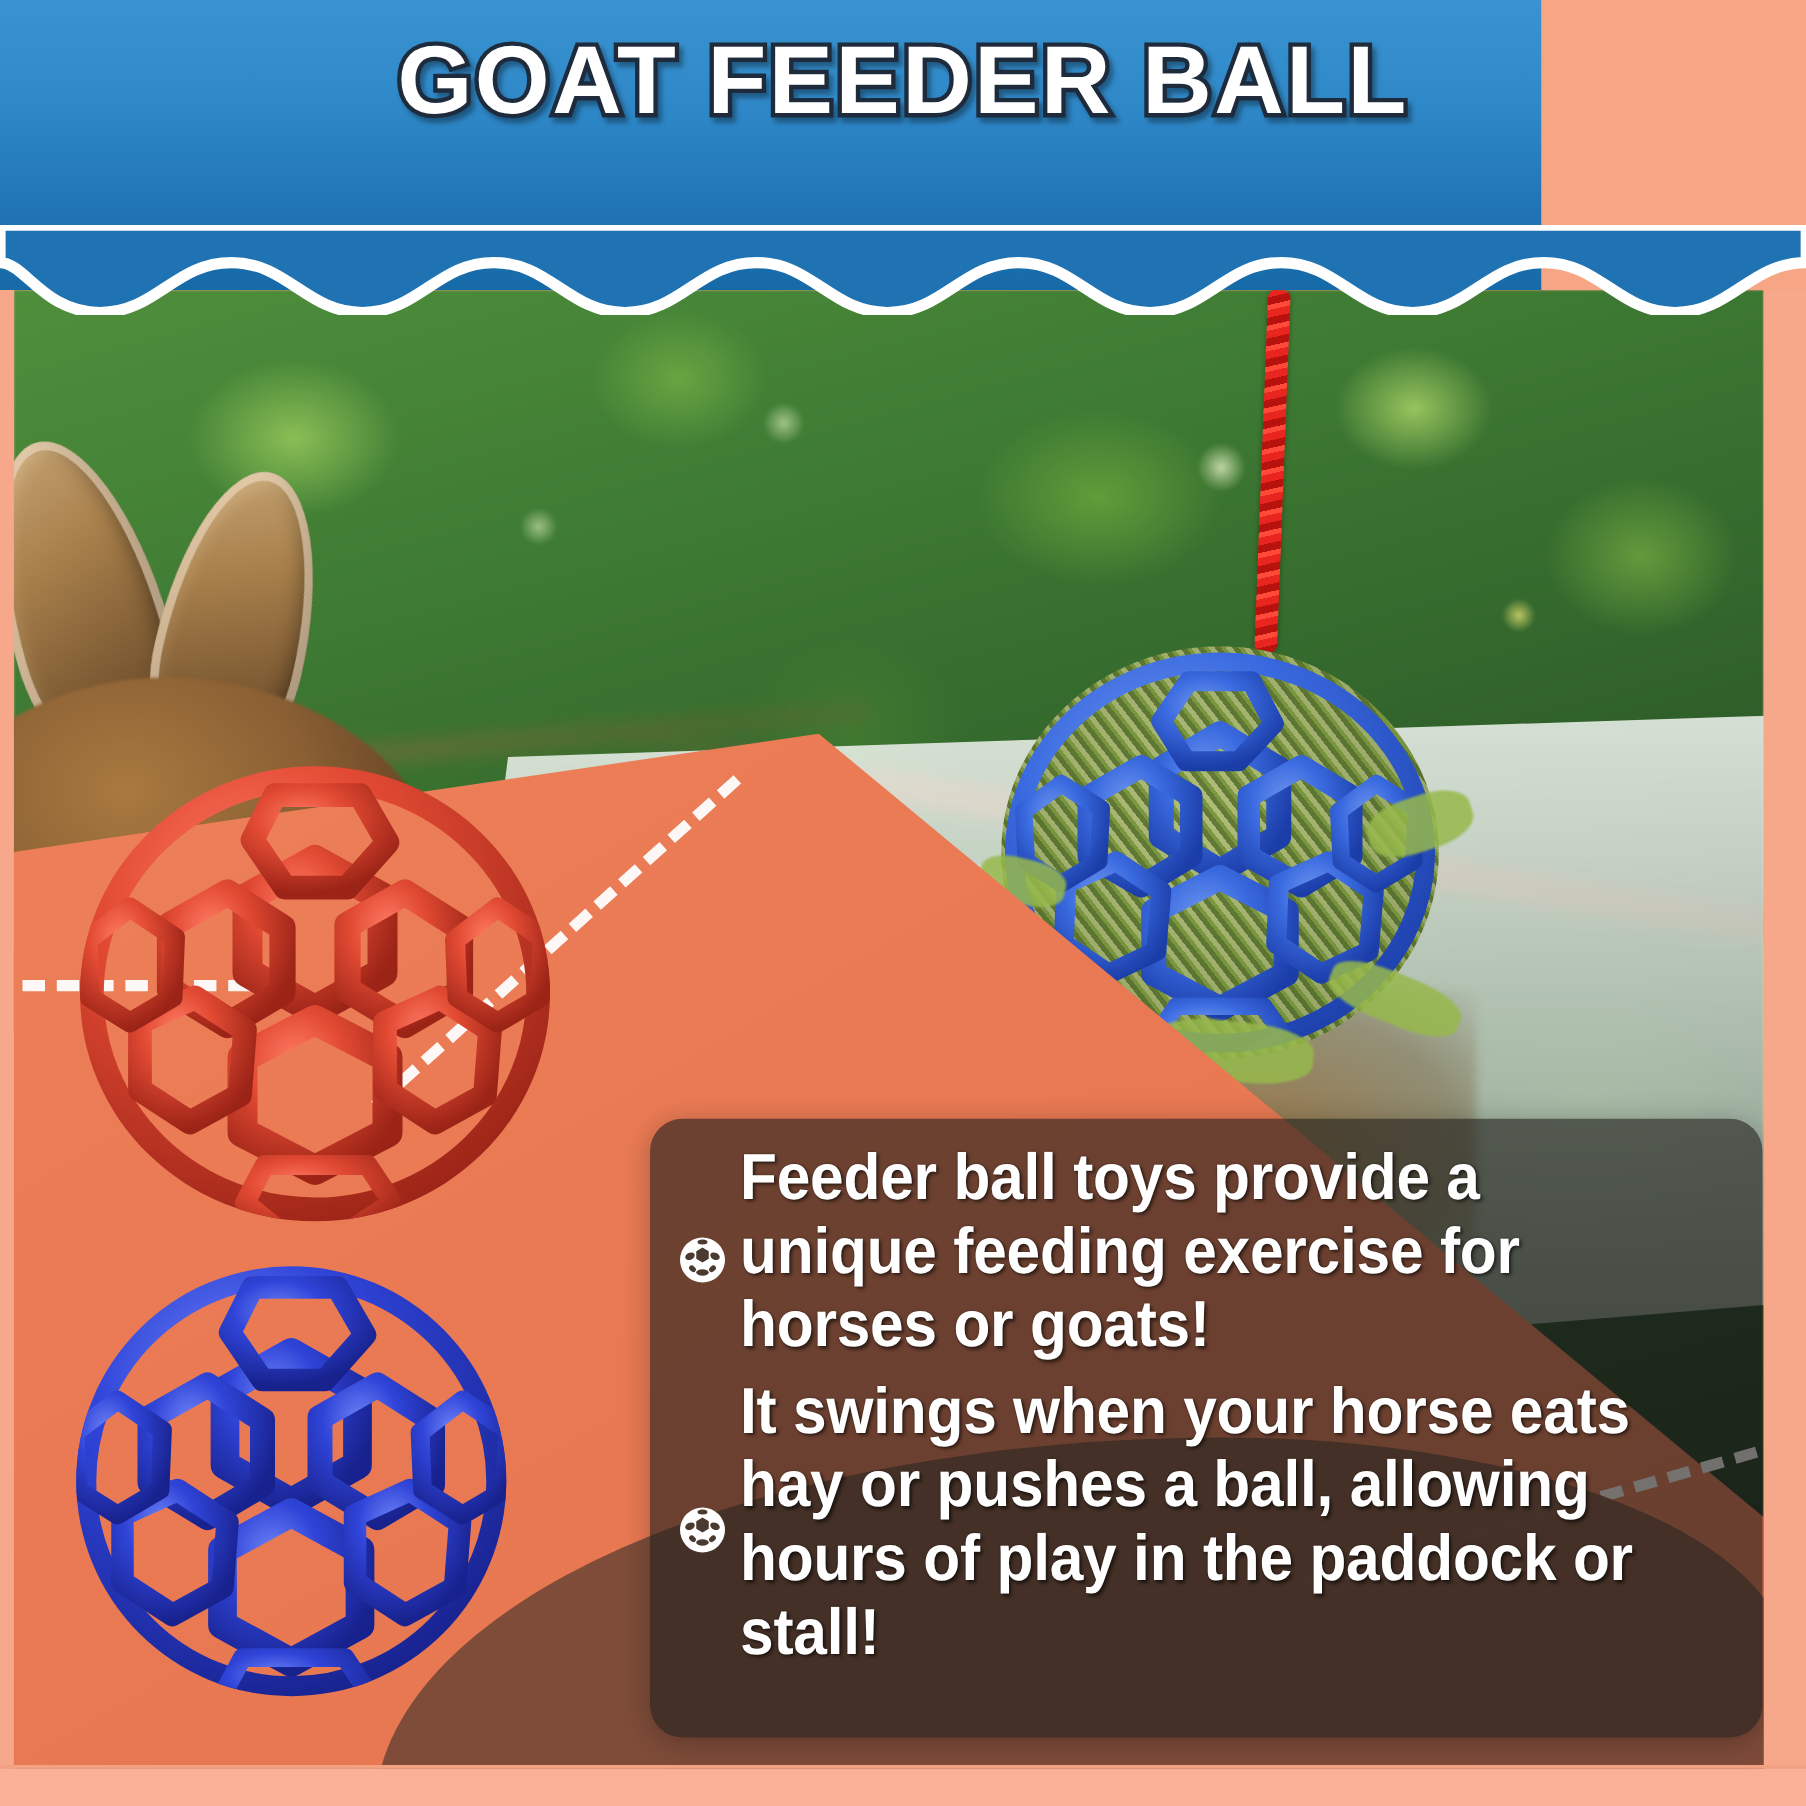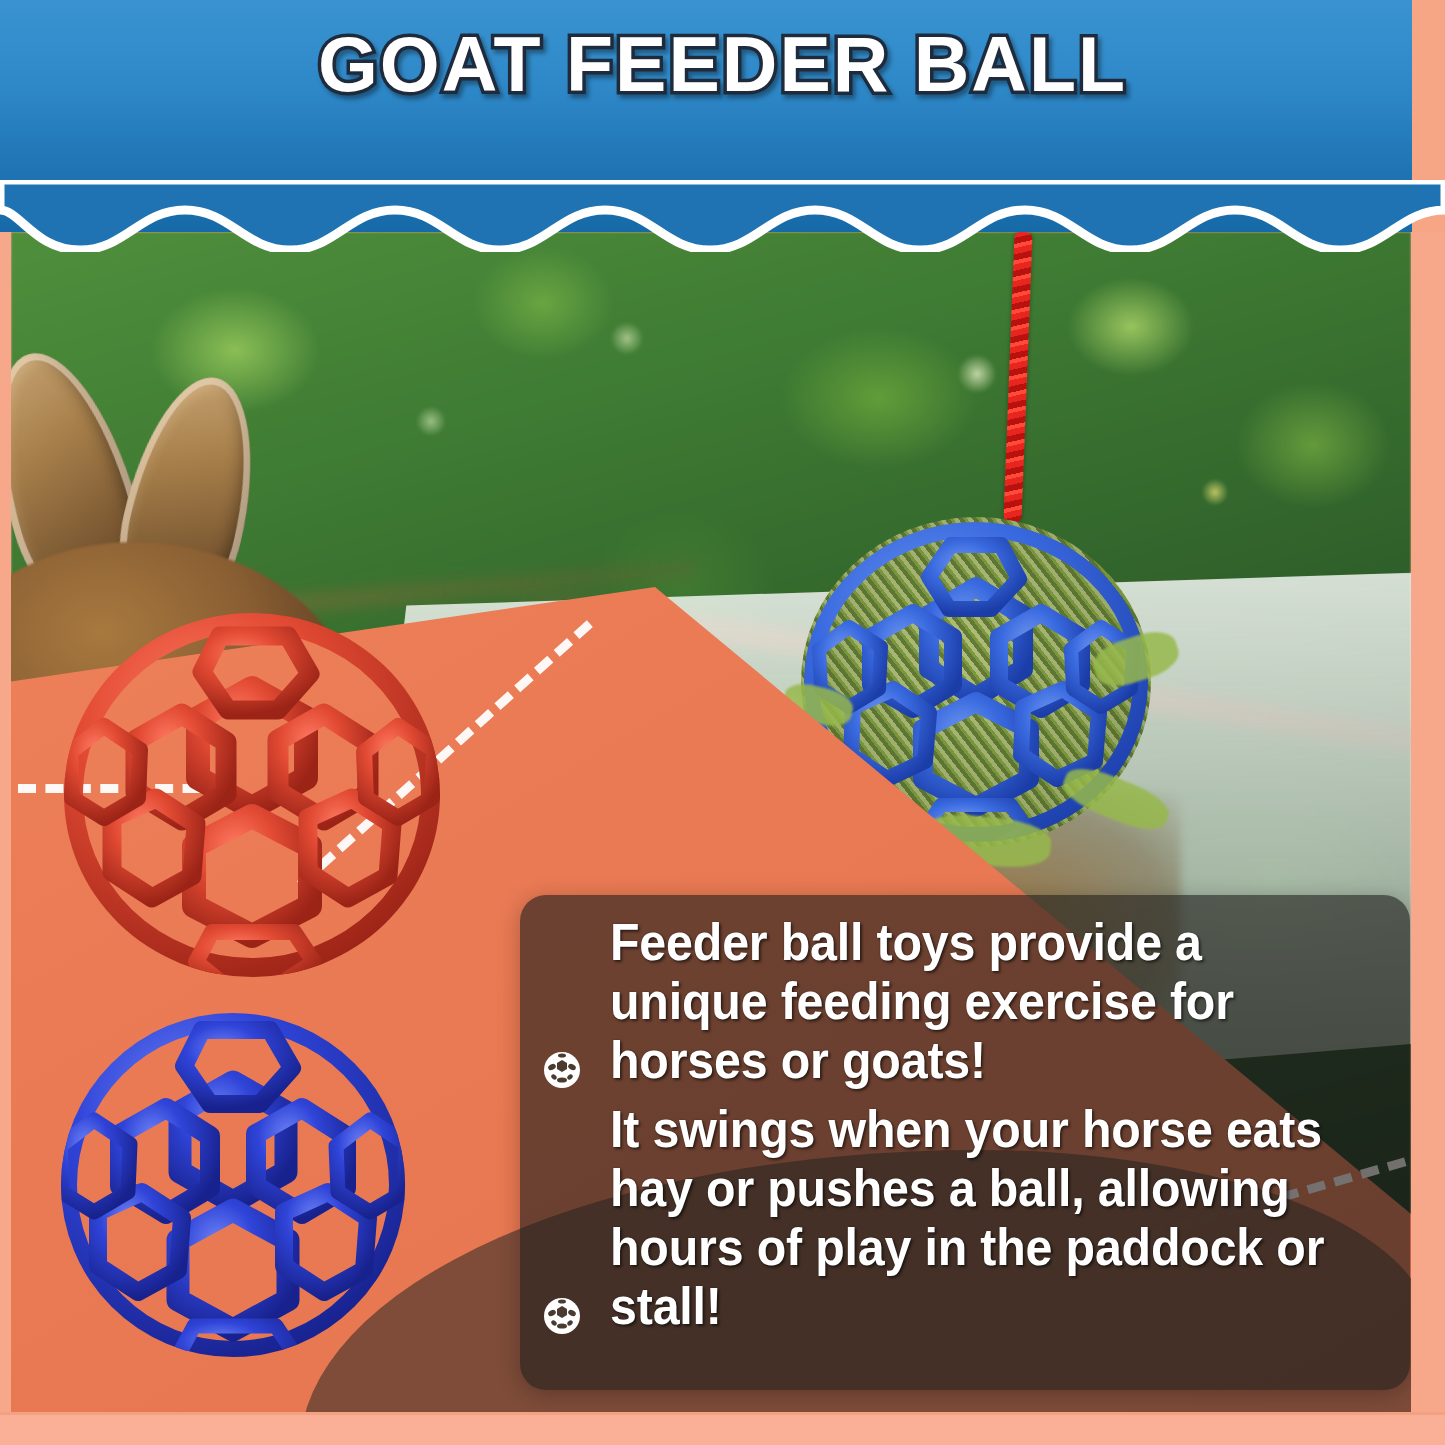--- a/index.html
+++ b/index.html
@@ -1,21 +1,21 @@
 <!DOCTYPE html>
 <html><head>
 <meta charset="utf-8">
 <style>
   html,body{margin:0;padding:0;background:#fff;}
   body{width:1445px;height:1445px;overflow:hidden;font-family:"Liberation Sans",sans-serif;}
 
   #page{position:relative;width:1445px;height:1445px;overflow:hidden;background:#f7a685;}
 
   
-  .header{position:absolute;left:0;top:0;width:1412px;height:232px;
+  .header{position:absolute;left:0;top:0;width:1233px;height:232px;
           background:linear-gradient(180deg,#3a93d0 0%,#2f89c9 35%,#1f73b2 75%,#176aa8 100%);
           overflow:visible;z-index:10;}
   .title-wrap{position:absolute;left:0;top:22px;width:1445px;text-align:center;}
   .title-line{font-family:"Liberation Sans",sans-serif;font-weight:bold;
               font-size:77px;line-height:84px;letter-spacing:2px;color:#ffffff;
               -webkit-text-stroke:7px #1d2b3c;paint-order:stroke fill;
               text-transform:uppercase;
               filter:drop-shadow(3px 4px 2px rgba(0,0,0,.35));
               transform:scaleX(1.0);}
 
@@ -109,21 +109,21 @@
   .ball svg{display:block;}
 
   
   .brown-curve{position:absolute;left:300px;top:1150px;width:1130px;height:300px;
      background:#7a4a38;border-radius:60% 40% 0 0 / 100% 60% 0 0;opacity:.96;}
   .textpanel{position:absolute;left:520px;top:895px;width:890px;height:495px;
      background:rgba(32,30,28,.62);border-radius:26px;
      box-shadow:0 4px 22px rgba(0,0,0,.25);}
   .bullets{position:absolute;left:520px;top:895px;width:890px;height:495px;
      padding:18px 26px 18px 22px;box-sizing:border-box;}
-  .bullet{display:flex;align-items:flex-end;gap:28px;margin-bottom:10px;}
+  .bullet{display:flex;align-items:center;gap:10px;margin-bottom:10px;}
   .bullet-icon{flex:0 0 auto;width:40px;height:40px;margin-top:12px;}
   .bullet-text{font-family:"Liberation Sans",sans-serif;font-weight:bold;
      font-size:52px;line-height:59px;color:#ffffff;letter-spacing:-.2px;
      transform:scaleX(.93);transform-origin:left center;
      text-shadow:2px 2px 3px rgba(0,0,0,.55), 0 0 2px rgba(0,0,0,.4);}
 
   
   .border-left{position:absolute;left:0;top:232px;width:11px;height:1213px;background:#f7a88a;z-index:20;}
   .border-right{position:absolute;right:0;top:232px;width:34px;height:1213px;background:#f7a88a;z-index:20;}
   .border-bottom{position:absolute;left:0;bottom:0;width:1445px;height:30px;background:#f9b096;z-index:20;}

